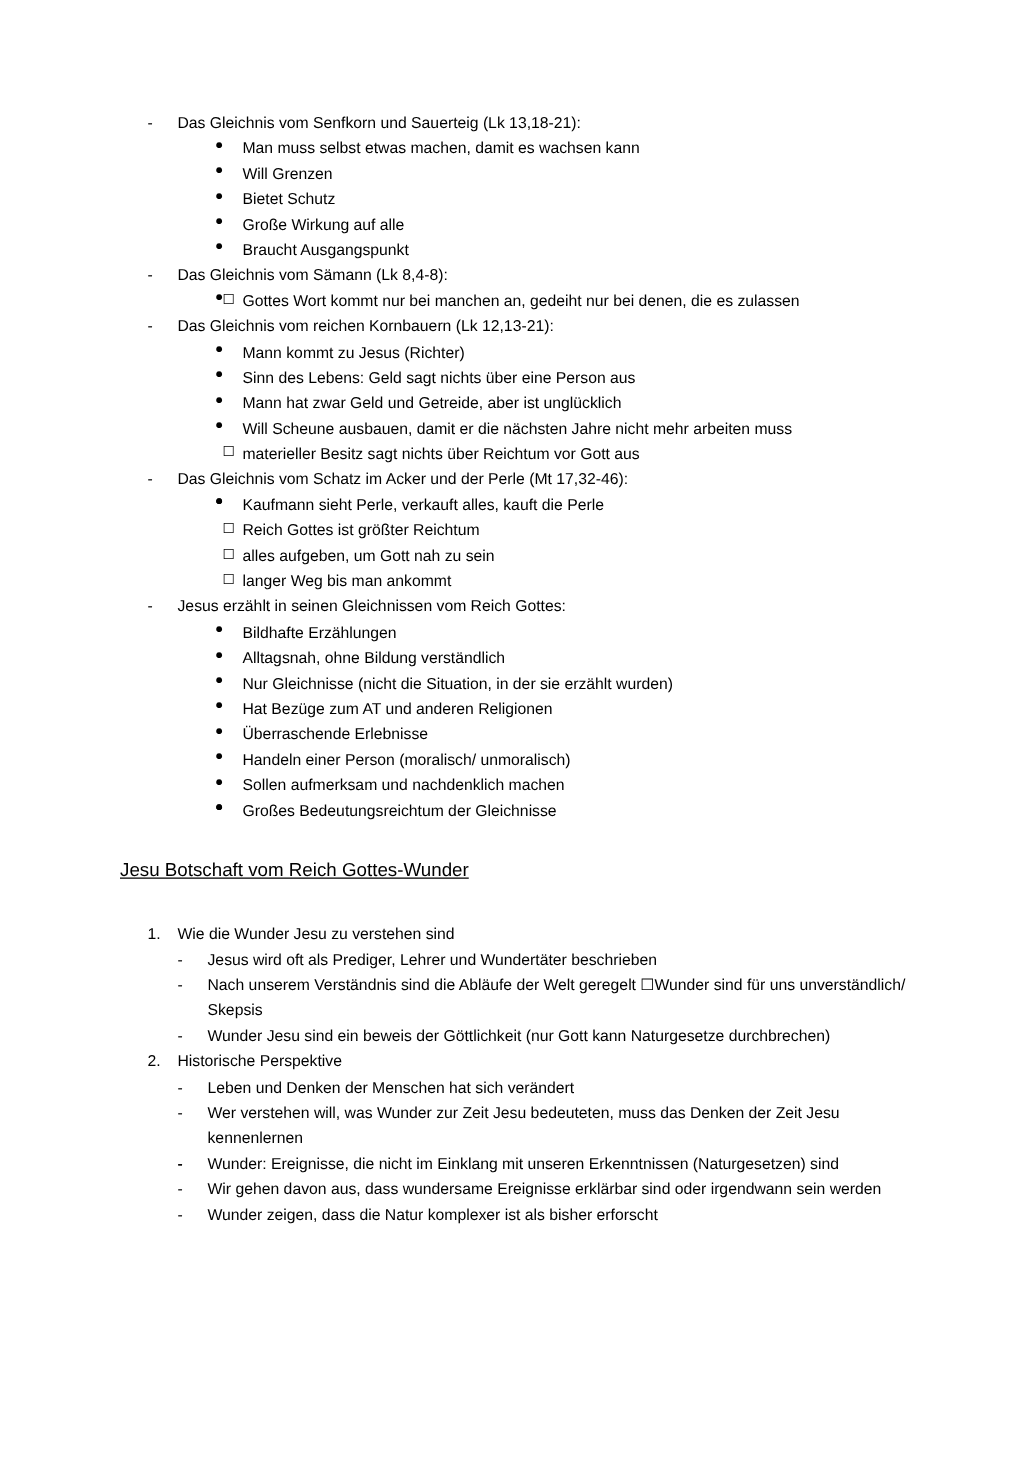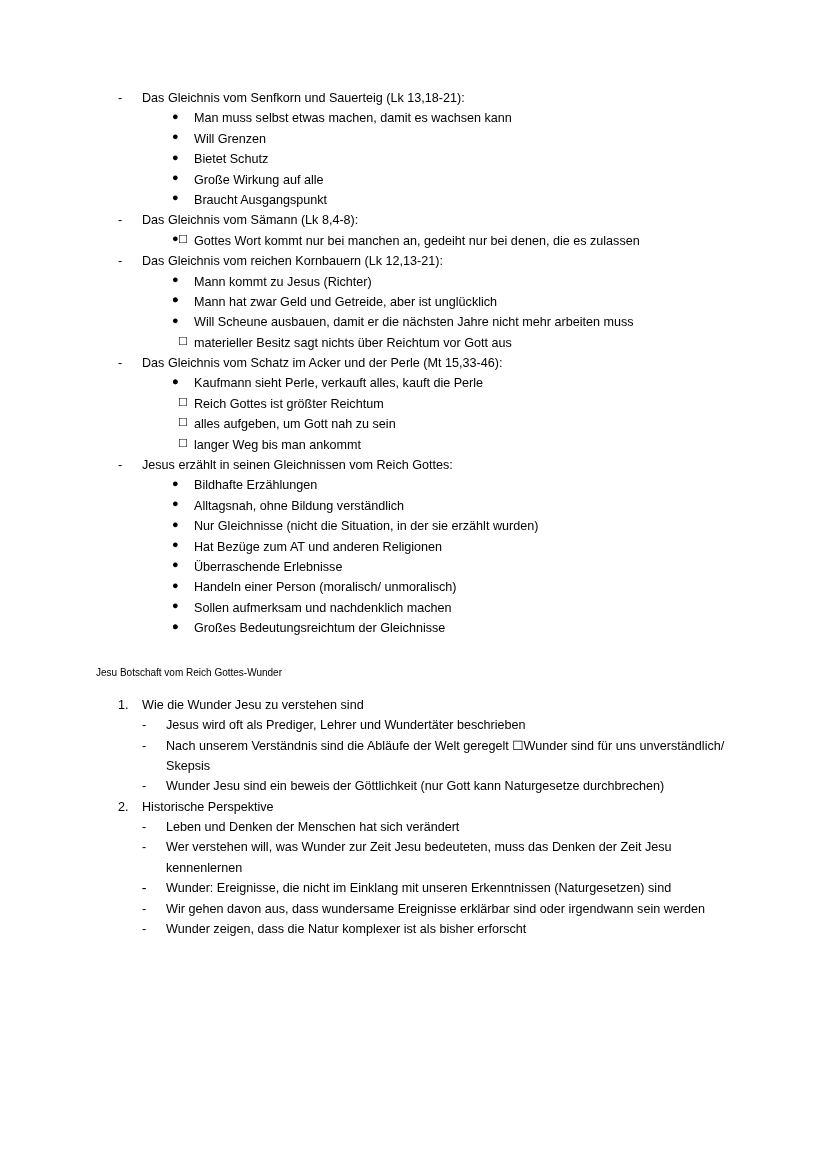--- a/index.html
+++ b/index.html
@@ -64,23 +64,24 @@
   }
   .subnote > .boxglyph {
     position: absolute;
     left: 36px;
     top: 0;
     font-family: "DejaVu Sans", sans-serif;
     font-size: 11px;
   }
   .section-heading {
     margin-top: 26px;
-    margin-bottom: 14px;
+    margin-bottom: 28px;
     padding-left: 0px;
-    font-size: 10px;
+    text-decoration: underline;
+    font-size: 15px;
   }
   ol.numbered {
     list-style: none;
     margin: 0;
     padding: 0;
   }
   ol.numbered > li {
     position: relative;
     padding-left: 46px;
   }
@@ -122,33 +123,33 @@
           <span class="boxglyph">☐</span>
           <span>Gottes Wort kommt nur bei manchen an, gedeiht nur bei denen, die es zulassen</span>
         </div>
       </li>
 
       <li>
         <span class="dash">-</span>
         <span>Das Gleichnis vom reichen Kornbauern (Lk 12,13-21):</span>
         <ul class="lvl2">
           <li><span class="bullet">●</span><span>Mann kommt zu Jesus (Richter)</span></li>
-          <li><span class="bullet">●</span></li>
+          <li><span class="bullet">●</span><span>Sinn des Lebens: Geld sagt nichts über eine Person aus</span></li>
           <li><span class="bullet">●</span><span>Mann hat zwar Geld und Getreide, aber ist unglücklich</span></li>
           <li><span class="bullet">●</span><span>Will Scheune ausbauen, damit er die nächsten Jahre nicht mehr arbeiten muss</span></li>
         </ul>
         <div class="subnote">
           <span class="boxglyph">☐</span>
           <span>materieller Besitz sagt nichts über Reichtum vor Gott aus</span>
         </div>
       </li>
 
       <li>
         <span class="dash">-</span>
-        <span>Das Gleichnis vom Schatz im Acker und der Perle (Mt 15,33-46):</span>
+        <span>Das Gleichnis vom Schatz im Acker und der Perle (Mt 17,32-46):</span>
         <ul class="lvl2">
           <li><span class="bullet">●</span></li>
           <li><span class="bullet">●</span><span>Kaufmann sieht Perle, verkauft alles, kauft die Perle</span></li>
         </ul>
         <div class="subnote">
           <span class="boxglyph">☐</span>
           <span>Reich Gottes ist größter Reichtum</span>
         </div>
         <div class="subnote">
           <span class="boxglyph">☐</span>

